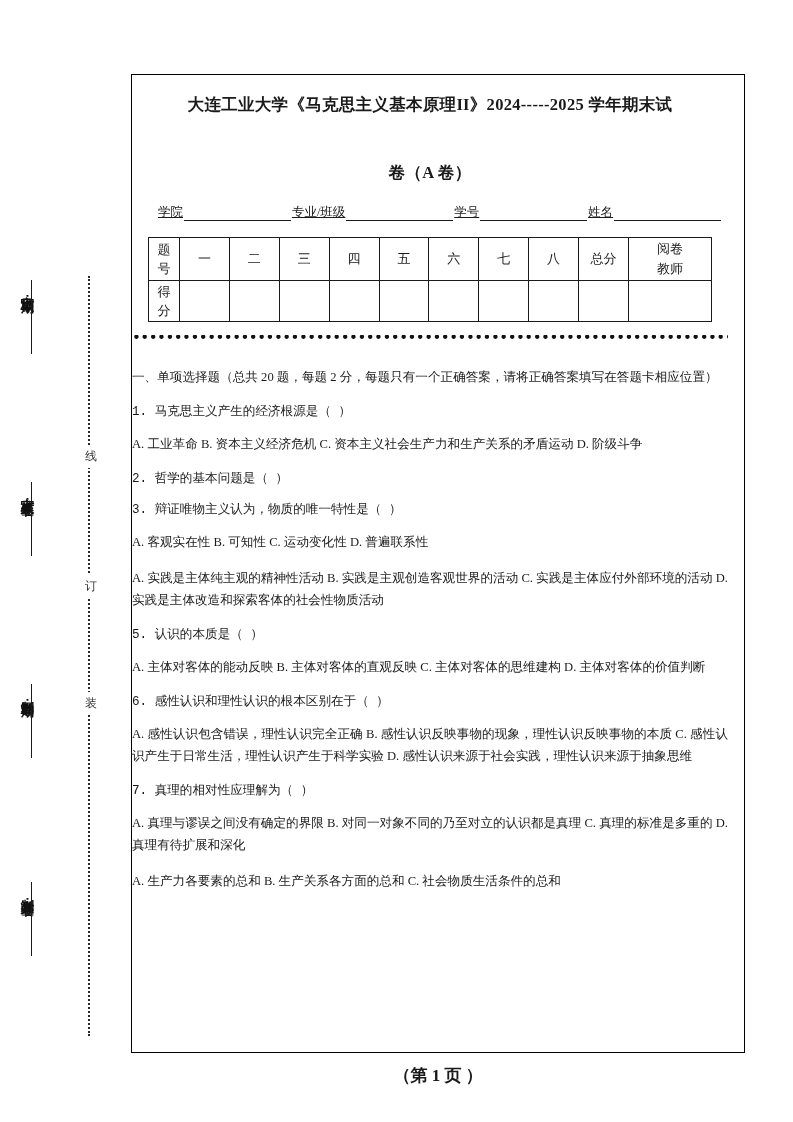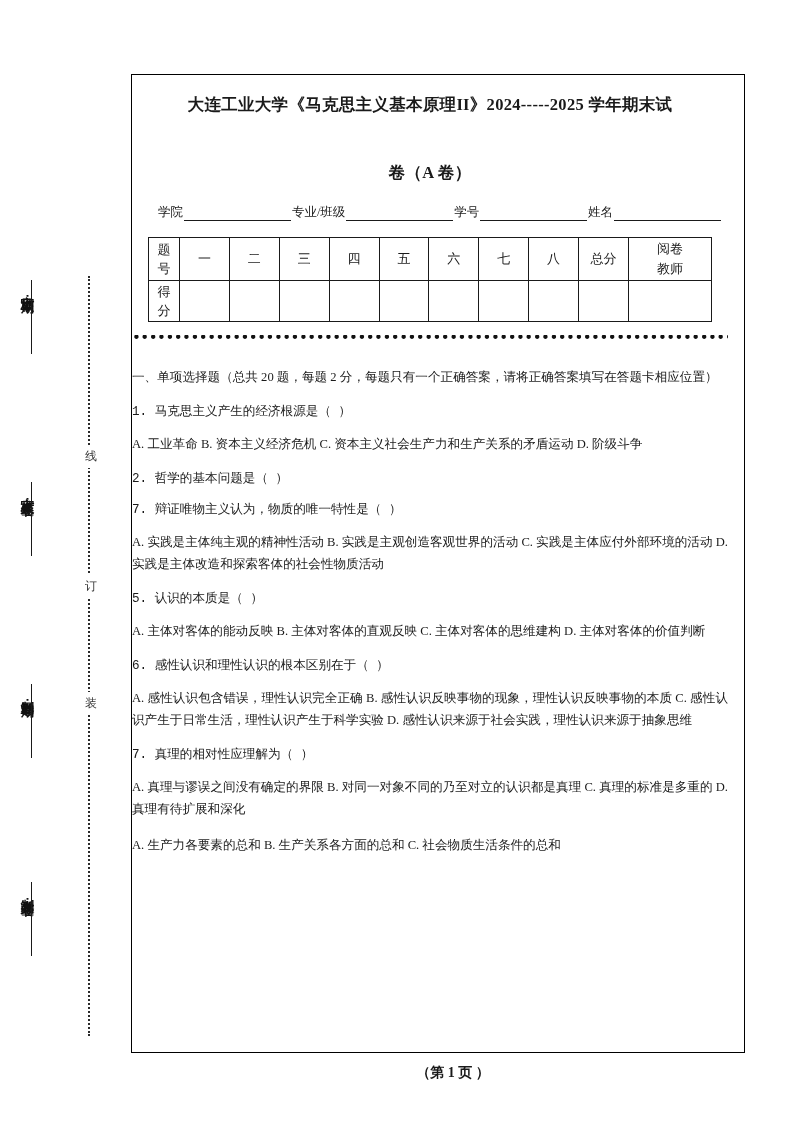--- a/index.html
+++ b/index.html
@@ -98,20 +98,21 @@
   }
   .doc-title .t-line2 { display: block; margin-top: 37px; }
 
   
   .info-line {
     margin: 16px 6px 0 26px;
     font-size: 12.5px;
     white-space: nowrap;
     display: flex;
     align-items: flex-end;
+    text-decoration: underline;
   }
   .info-line .lab { flex: 0 0 auto; }
   .info-line .blank {
     flex: 1 1 auto;
     border-bottom: 1px solid #1a1a1a;
     height: 13px;
     margin: 0 1px;
     min-width: 40px;
   }
 
@@ -167,25 +168,25 @@
   }
   .q-opts {
     margin: 0 0 14px 0;
     line-height: 22px;
   }
   .q-opts.tight { margin-bottom: 13px; }
 
   
   .page-footer {
     position: absolute;
-    left: 146px;
+    left: 131px;
     top: 1064px;
     width: 614px;
     text-align: center;
-    font-size: 14px;
+    font-size: 17px;
     font-weight: bold;
     font-family: "Liberation Serif", "DejaVu Serif", serif;
   }
 </style>
 </head>
 <body>
 
 <div class="left-margin">
 
   <div class="vlabel vl-1">审核日期:</div>
@@ -268,21 +269,22 @@
 
   <div class="body-text">
 
     <p class="section-head">一、单项选择题（总共 20 题，每题 2 分，每题只有一个正确答案，请将正确答案填写在答题卡相应位置）</p>
 
     <p class="q-stem">1. 马克思主义产生的经济根源是（  ）</p>
     <p class="q-opts">A. 工业革命  B. 资本主义经济危机  C. 资本主义社会生产力和生产关系的矛盾运动  D. 阶级斗争</p>
 
     <p class="q-stem">2. 哲学的基本问题是（  ）</p>
 
-    <p class="q-stem">7. 辩证唯物主义认为，物质的唯一特性是（  ）</p>
+    <p class="q-stem">3. 辩证唯物主义认为，物质的唯一特性是（  ）</p>
+    <p class="q-opts">A. 客观实在性  B. 可知性  C. 运动变化性  D. 普遍联系性</p>
 
     <p class="q-opts">A. 实践是主体纯主观的精神性活动  B. 实践是主观创造客观世界的活动  C. 实践是主体应付外部环境的活动  D. 实践是主体改造和探索客体的社会性物质活动</p>
 
     <p class="q-stem">5. 认识的本质是（  ）</p>
     <p class="q-opts">A. 主体对客体的能动反映  B. 主体对客体的直观反映  C. 主体对客体的思维建构  D. 主体对客体的价值判断</p>
 
     <p class="q-stem">6. 感性认识和理性认识的根本区别在于（  ）</p>
     <p class="q-opts">A. 感性认识包含错误，理性认识完全正确  B. 感性认识反映事物的现象，理性认识反映事物的本质  C. 感性认识产生于日常生活，理性认识产生于科学实验  D. 感性认识来源于社会实践，理性认识来源于抽象思维</p>
 
     <p class="q-stem">7. 真理的相对性应理解为（  ）</p>

